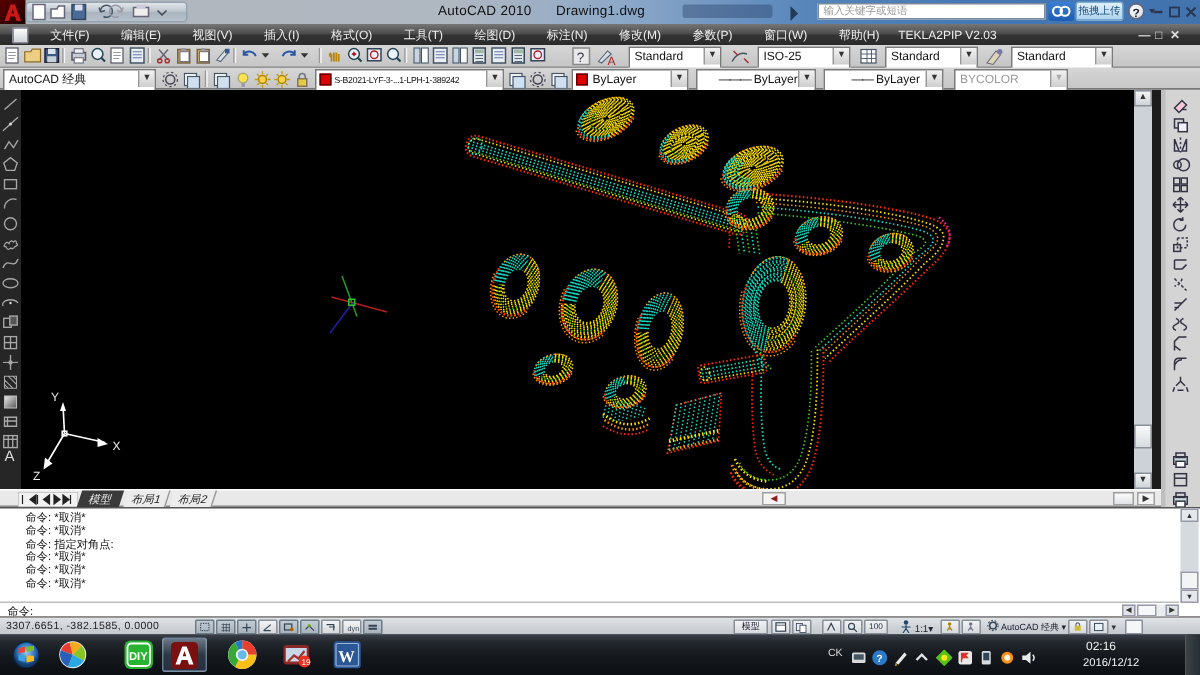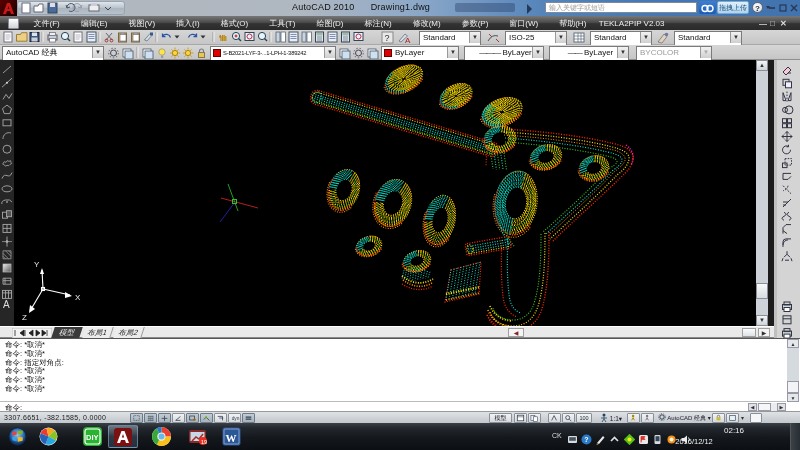--- a/index.html
+++ b/index.html
@@ -19,21 +19,21 @@
 .wbtn{color:#ddd;font-size:8px;font-weight:bold;margin-left:6px}
 #tb1{left:0;top:30px;width:800px;height:15px;background:linear-gradient(#d6d6d6,#c6c6c6);border-bottom:1px solid #a8a8a8}
 #tb2{left:0;top:45px;width:800px;height:15px;background:linear-gradient(#d6d6d6,#c6c6c6);border-bottom:1px solid #909090}
 .combo{position:absolute;height:27px;top:1px;background:#fff;border:1px solid #7a7a7a;font-size:8px;color:#111;line-height:11px;padding-left:3px;overflow:hidden;white-space:nowrap}
 .combo .da{position:absolute;right:0;top:0;width:11px;height:11px;background:linear-gradient(#f2f2f2,#cfcfcf);border-left:1px solid #999;text-align:center;line-height:10px;font-size:6px;color:#333}
 #main{left:0;top:60px;width:800px;height:266px;background:#000}
 #vscr{left:756px;top:60px;width:12px;height:266px;background:#ccd2d8}
 #rtb{left:774px;top:60px;width:26px;height:282px;background:linear-gradient(90deg,#bfbfbf,#d9d9d9 30%,#cfcfcf)}
 #tabrow{left:0;top:326px;width:774px;height:12px;background:#e9e9e9;border-top:1px solid #fff;border-bottom:1px solid #888}
 #cmd{left:0;top:338px;width:800px;height:73px;background:#fff;border-top:1px solid #555;font-size:7.5px;color:#111;line-height:8.8px}
-#cmd pre{font-family:"Liberation Sans",sans-serif;padding:2px 0 0 5px}
+#cmd pre{font-family:"Liberation Sans",sans-serif;padding:2px 0 0 17px}
 #cvsb{left:787px;top:339px;width:12px;height:63px;background:#d4dade}
 #status{left:0;top:411px;width:800px;height:12px;background:linear-gradient(#dfe2e5,#c2c7cc);border-top:1px solid #999;font-size:7px;color:#222}
 #task{left:0;top:423px;width:800px;height:27px;background:linear-gradient(#3a4047 0%,#23282e 18%,#14181d 55%,#0c0f13 100%)}
 .tico{position:absolute;top:2px;width:30px;height:23px;border-radius:2px;display:flex;align-items:center;justify-content:center}
 .sbtn{position:absolute;top:1px;width:13px;height:10px;background:linear-gradient(#f2f3f4,#d6d9dc);border:1px solid #8a9099;border-radius:1px}
 .sbtn.on{background:linear-gradient(#c3ccd3,#a7b2bb);border-color:#6a7a88}
 </style></head><body>
 <div id="root">
 
 <div id="title" class="abs">
@@ -1052,15 +1052,15 @@
         </svg></div>
  <div class="abs" style="left:666px;top:8px;width:11px;height:11px"><svg width="11" height="11" viewBox="0 0 11 11">
           <circle cx="5.5" cy="5.5" r="4" fill="#f89018"></circle>
           <circle cx="5.5" cy="5.5" r="2" fill="#fff8e0"></circle>
         </svg></div>
  <div class="abs" style="left:680px;top:8px;width:11px;height:11px"><svg width="11" height="11" viewBox="0 0 11 11">
           <path d="M1.5,4 h2.5 l3,-2.5 v8 l-3,-2.5 H1.5 Z" fill="#e8eaec"></path>
           <path d="M8.5,3.5 a3,3 0 0 1 0,4" stroke="#e8eaec" fill="none"></path>
         </svg></div>
  <div class="abs" style="left:706px;top:3px;width:56px;text-align:center;font-size:8px;color:#f0f0f0">02:16</div>
- <div class="abs" style="left:660px;top:14px;width:68px;text-align:center;font-size:7.5px;color:#f0f0f0">2016/12/12</div>
+ <div class="abs" style="left:722px;top:14px;width:68px;font-size:7.5px;color:#f0f0f0">2016/12/12</div>
  <div class="abs" style="left:790px;top:0;width:10px;height:27px;background:linear-gradient(90deg,#3a4248,#272d33);border-left:1px solid #555"></div>
 </div>
 </div>
 </body></html>

